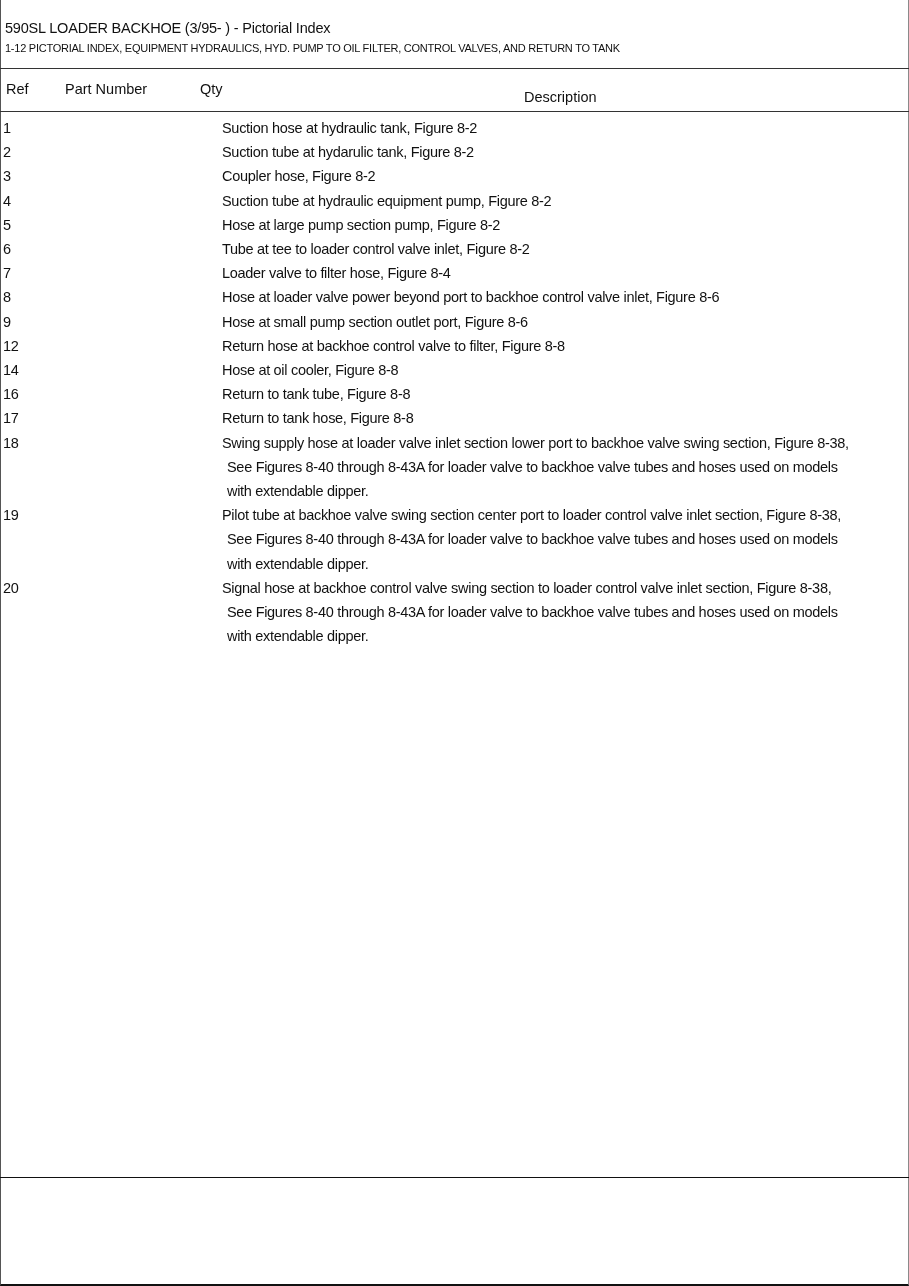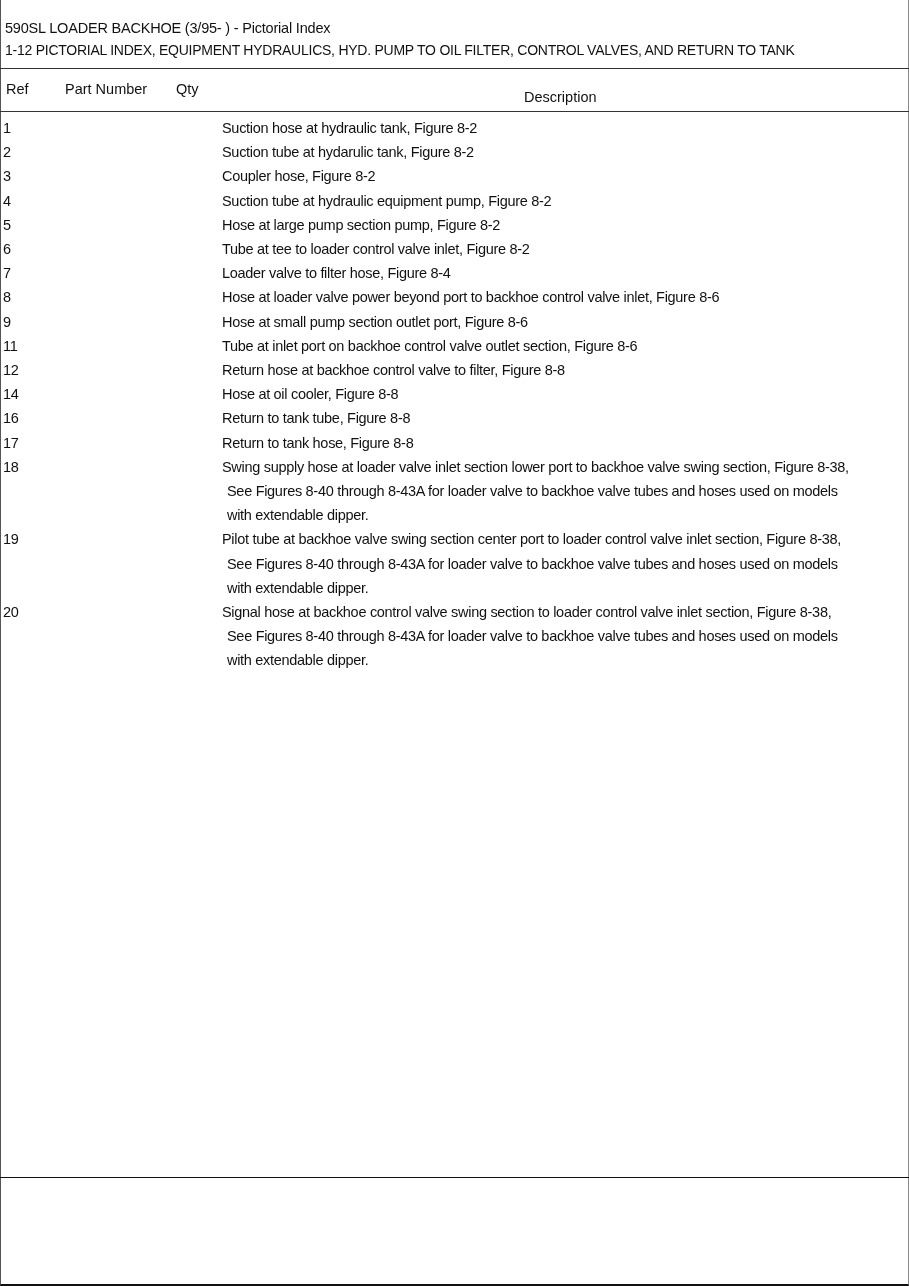--- a/index.html
+++ b/index.html
@@ -31,21 +31,21 @@
       top: 8px;
       font-size: 14.5px;
       letter-spacing: -0.2px;
       white-space: nowrap;
       margin-top: 12px;
     }
     .section-title {
       position: absolute;
       left: 5px;
       top: 42px;
-      font-size: 14px;
+      font-size: 11px;
       letter-spacing: -0.25px;
       white-space: nowrap;
       text-align: center;
     }
     .hline {
       position: absolute;
       left: 0;
       width: 909px;
       height: 1px;
       background: #333333;
@@ -58,21 +58,21 @@
       height: 20px;
       font-size: 14.5px;
     }
     .header-row span {
       position: absolute;
       top: 0;
       white-space: nowrap;
     }
     .col-ref { left: 6px; }
     .col-part { left: 65px; }
-    .col-qty { left: 176px; }
+    .col-qty { left: 200px; }
     .col-desc { left: 524px; margin-top: 8px; }
 
     .rows {
       position: absolute;
       left: 0;
       top: 116px;
       width: 909px;
     }
     .row {
       position: relative;
@@ -167,26 +167,20 @@
         <span class="first">Hose at loader valve power beyond port to backhoe control valve inlet, Figure 8-6</span>
       </div>
     </div>
     <div class="row">
       <span class="ref">9</span>
       <div class="desc">
         <span class="first">Hose at small pump section outlet port, Figure 8-6</span>
       </div>
     </div>
     <div class="row">
-      <span class="ref">11</span>
-      <div class="desc">
-        <span class="first">Tube at inlet port on backhoe control valve outlet section, Figure 8-6</span>
-      </div>
-    </div>
-    <div class="row">
       <span class="ref">12</span>
       <div class="desc">
         <span class="first">Return hose at backhoe control valve to filter, Figure 8-8</span>
       </div>
     </div>
     <div class="row">
       <span class="ref">14</span>
       <div class="desc">
         <span class="first">Hose at oil cooler, Figure 8-8</span>
       </div>

